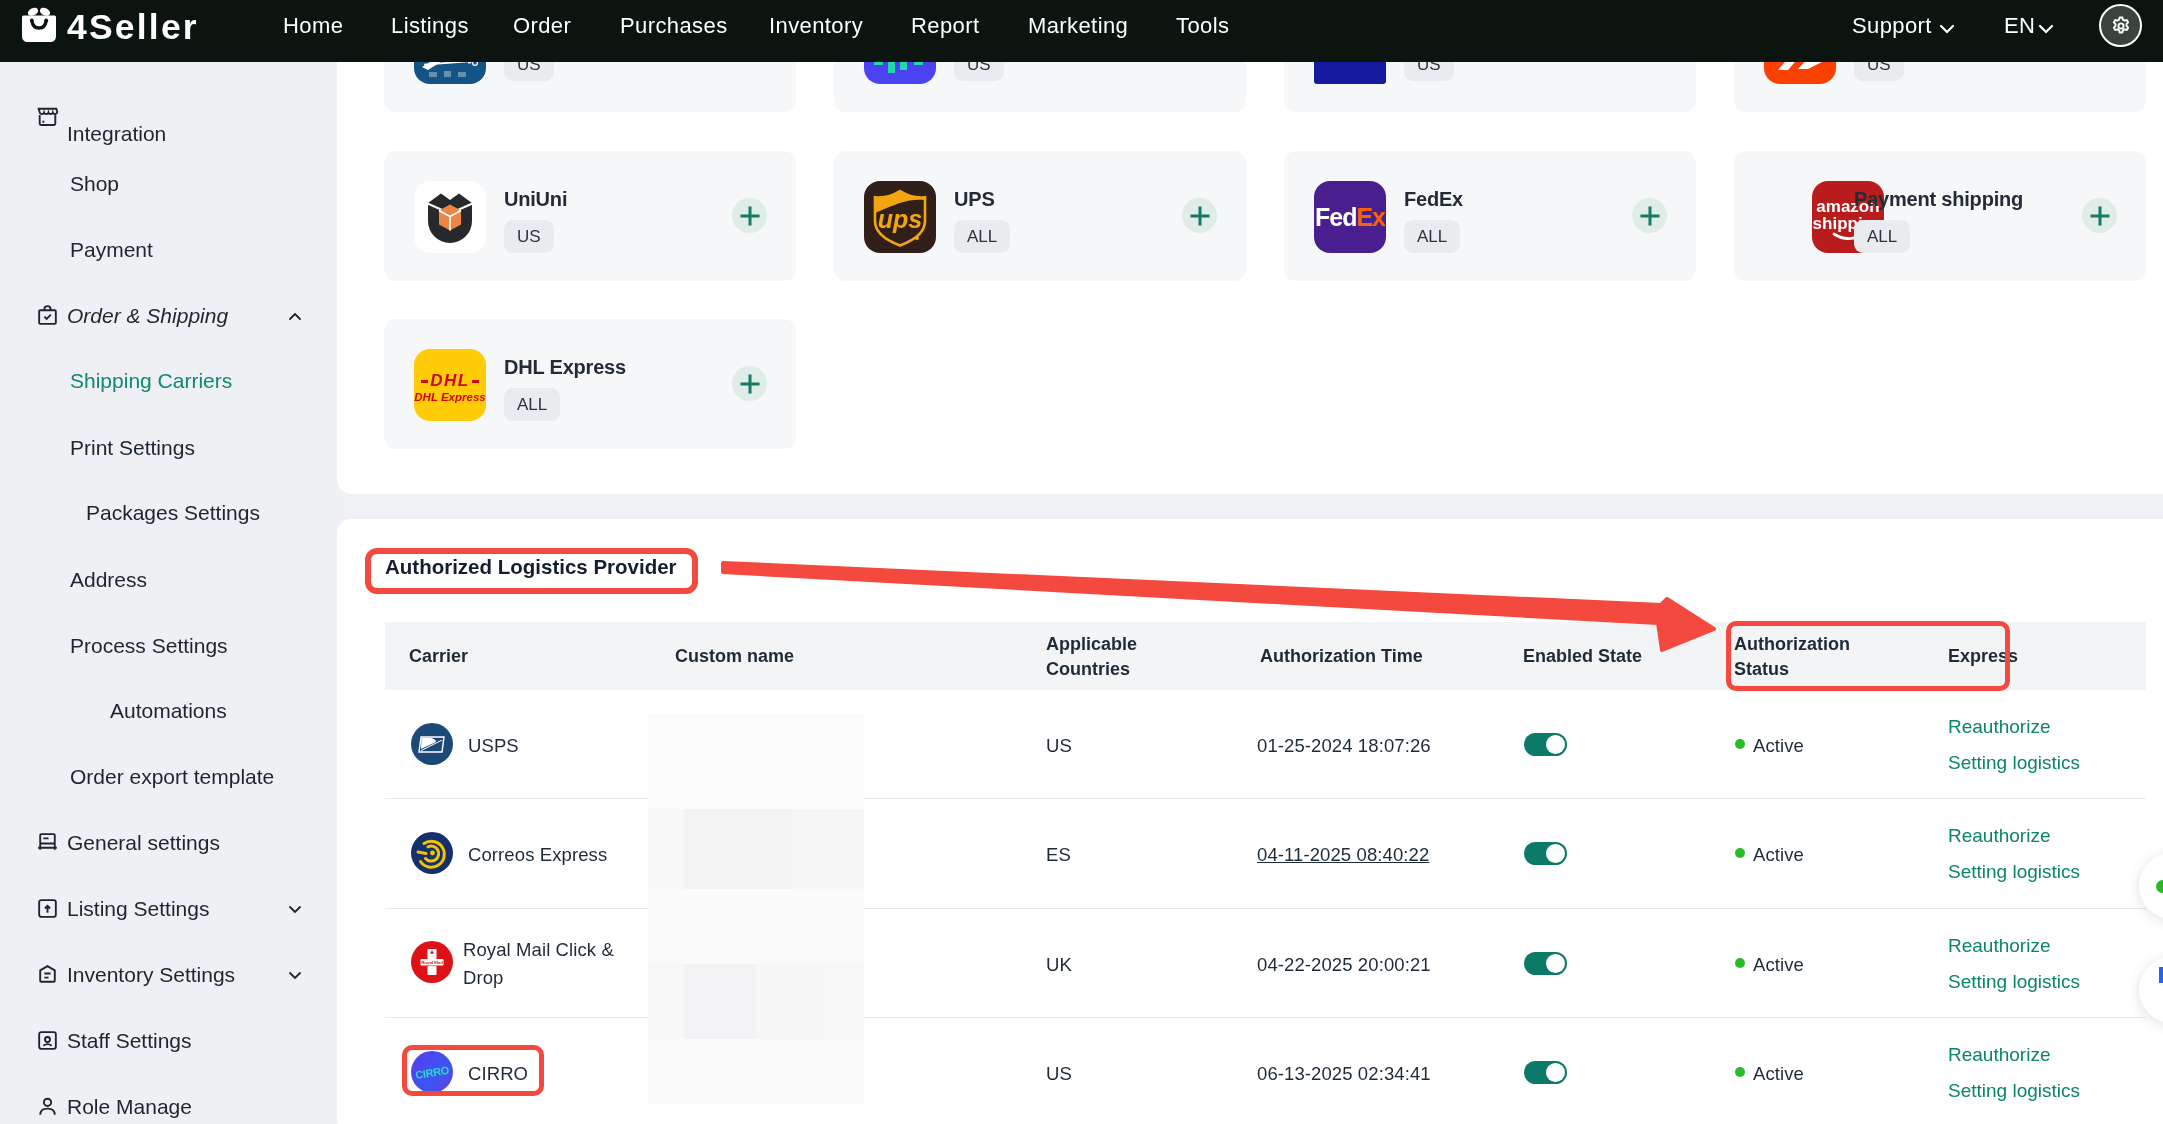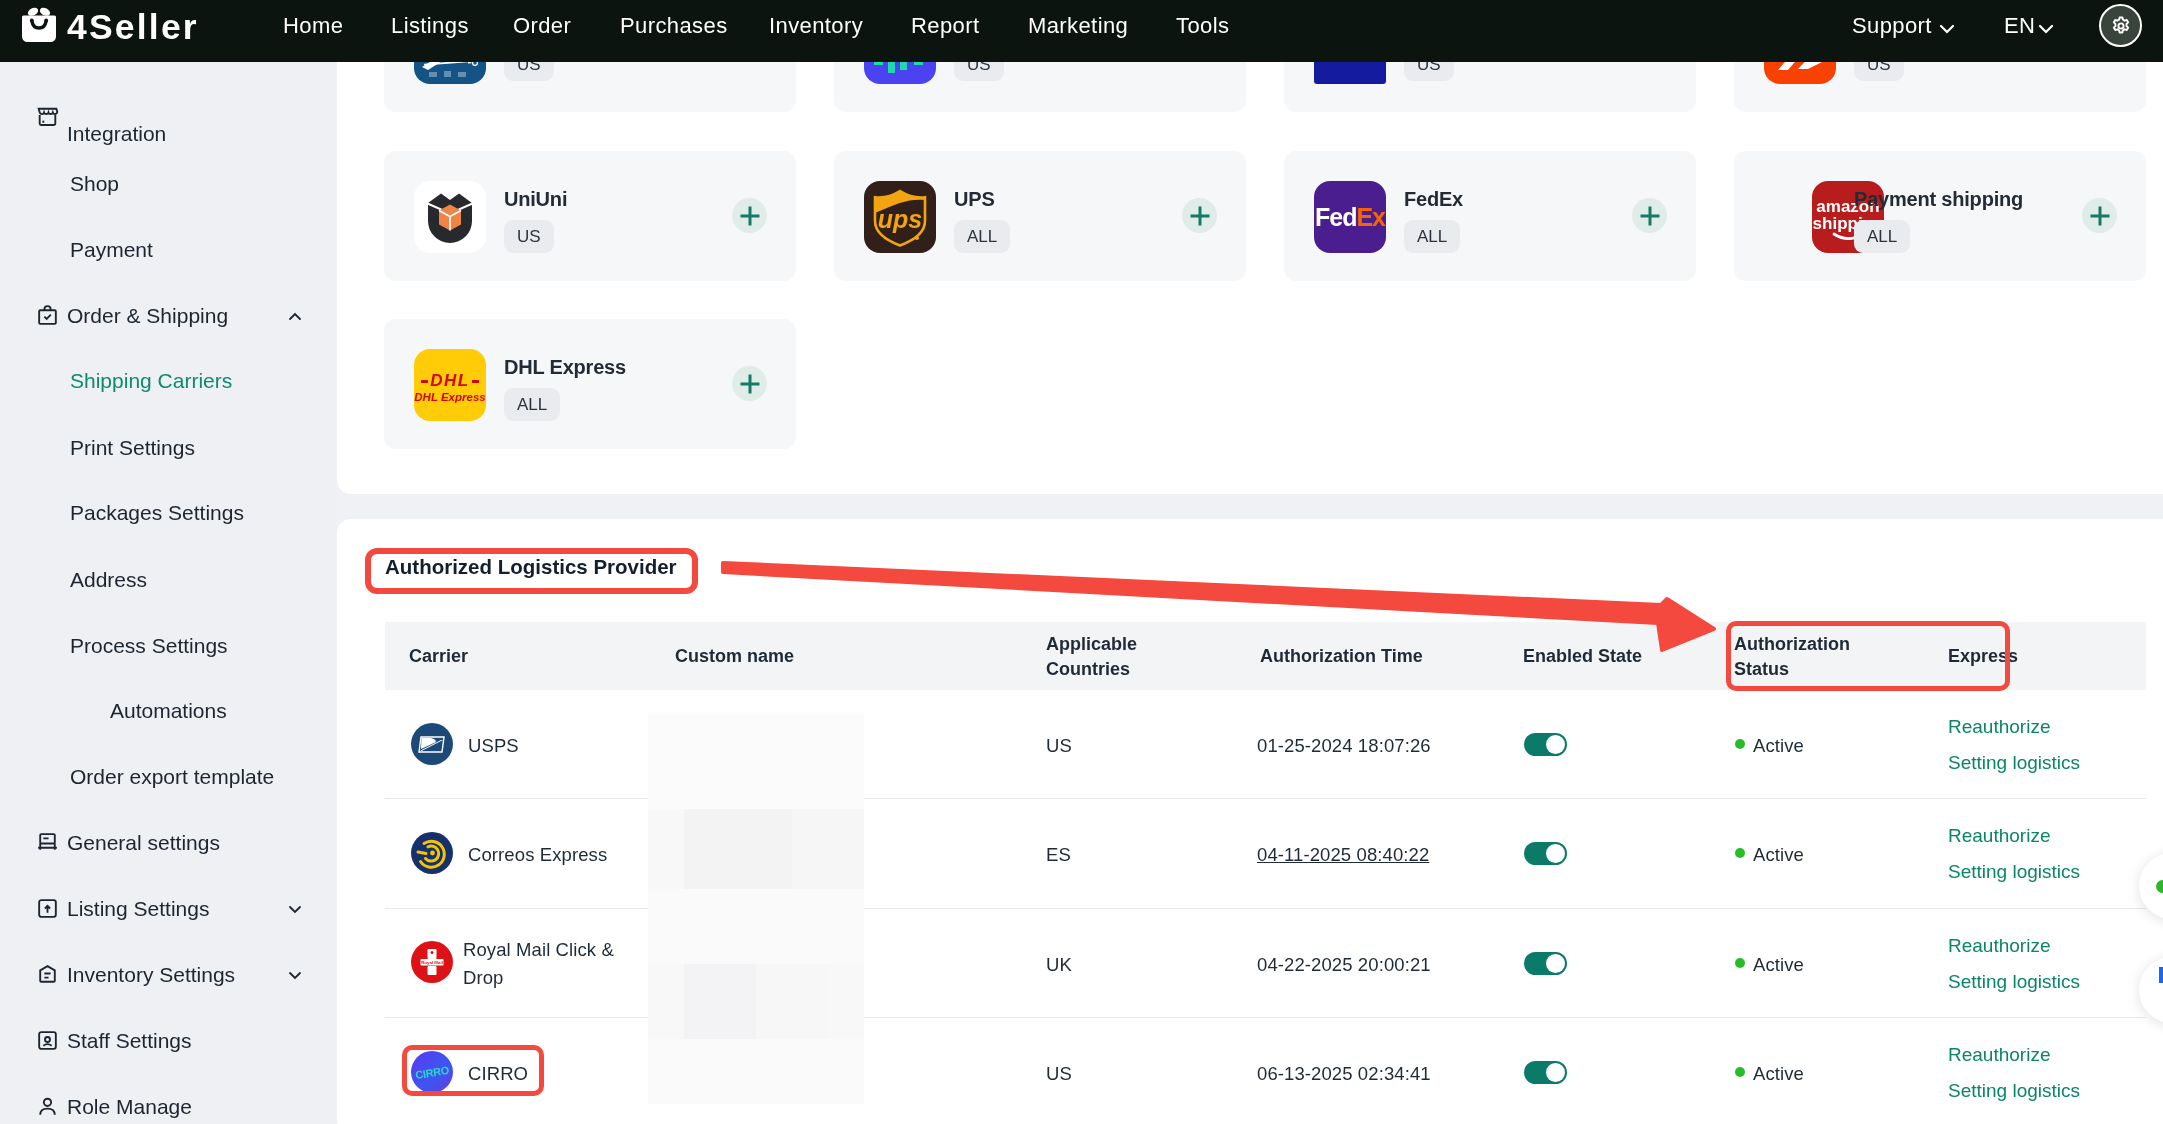--- a/index.html
+++ b/index.html
@@ -310,27 +310,27 @@
     <path d="M8 16 v2"></path>
   </svg>
   <div class="sitem" style="top:60px;">Integration</div>
   <div class="subitem" style="top:110px;">Shop</div>
   <div class="subitem" style="top:176px;">Payment</div>
   <svg class="sicon" style="top:241px;" viewBox="0 0 24 24" fill="none" stroke="#1c2530" stroke-width="1.8">
     <path d="M5 7 h14 a1 1 0 0 1 1 1 v11 a1 1 0 0 1 -1 1 h-14 a1 1 0 0 1 -1 -1 v-11 a1 1 0 0 1 1 -1 z"></path>
     <path d="M9 7 v-1 a3 3 0 0 1 6 0 v1"></path>
     <path d="M9 13 l2.2 2.2 l4 -4"></path>
   </svg>
-  <div class="sitem" style="top:242px;">Order &amp; Shipping</div>
+  <div class="sitem" style="top:242px;font-style:italic;">Order &amp; Shipping</div>
   <svg class="schev" style="left:288px; top:248px;" viewBox="0 0 14 14">
       <path d="M2 9 l5 -5 l5 5" stroke="#1c2530" stroke-width="1.8" fill="none" stroke-linecap="round"></path>
     </svg>
   <div class="subitem" style="top:307px; color:#0d8a70;">Shipping Carriers</div>
   <div class="subitem" style="top:374px;">Print Settings</div>
-  <div class="subitem" style="top:439px;">Packages Settings</div>
+  <div class="subitem" style="top:439px;margin-left:16px;">Packages Settings</div>
   <div class="subitem" style="top:506px;">Address</div>
   <div class="subitem" style="top:572px;">Process Settings</div>
   <div class="subitem" style="top:637px;margin-left:40px;">Automations</div>
   <div class="subitem" style="top:703px;">Order export template</div>
   <svg class="sicon" style="top:768px;" viewBox="0 0 24 24" fill="none" stroke="#1c2530" stroke-width="1.8">
     <rect x="5" y="4" width="14" height="9" rx="1"></rect>
     <path d="M3 17 h18 M5 13 v6 M19 13 v6 M8 8 h5"></path>
   </svg>
   <div class="sitem" style="top:769px;">General settings</div>
   <svg class="sicon" style="top:834px;" viewBox="0 0 24 24" fill="none" stroke="#1c2530" stroke-width="1.8">

